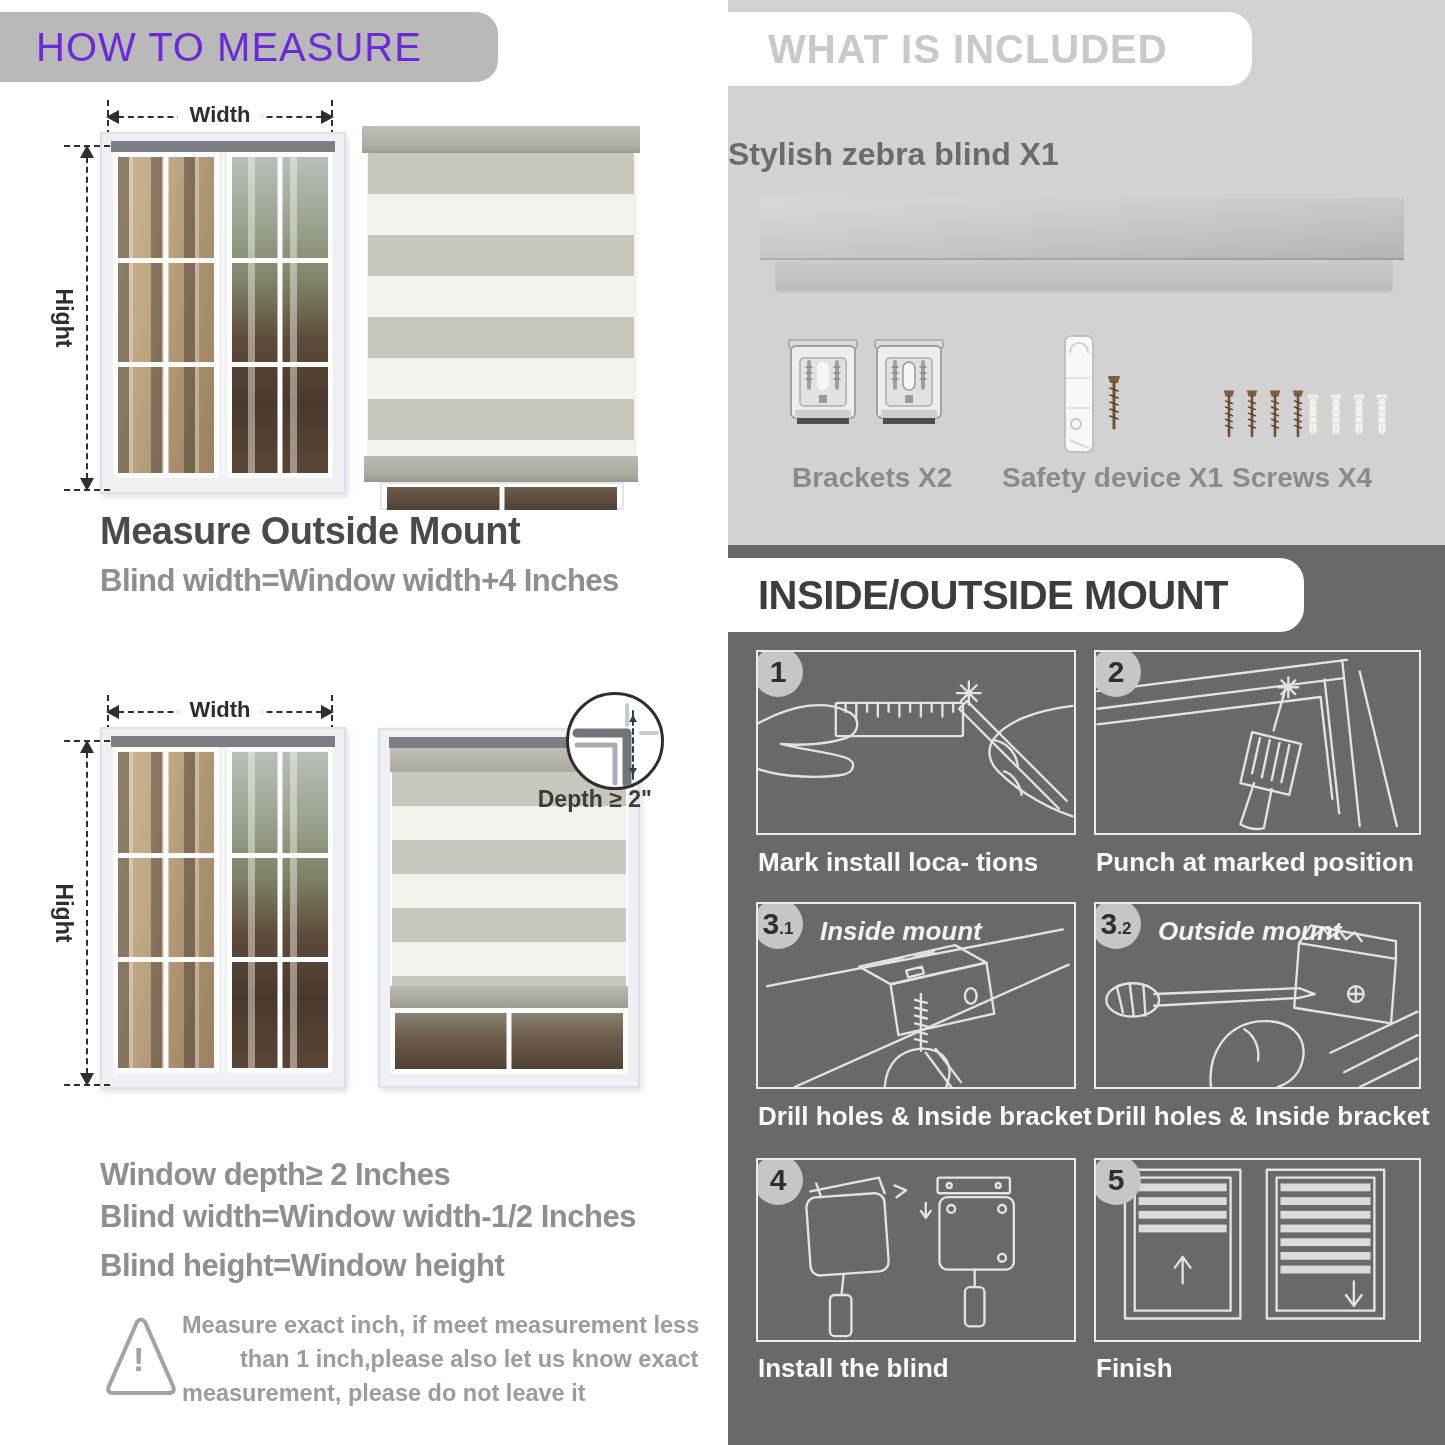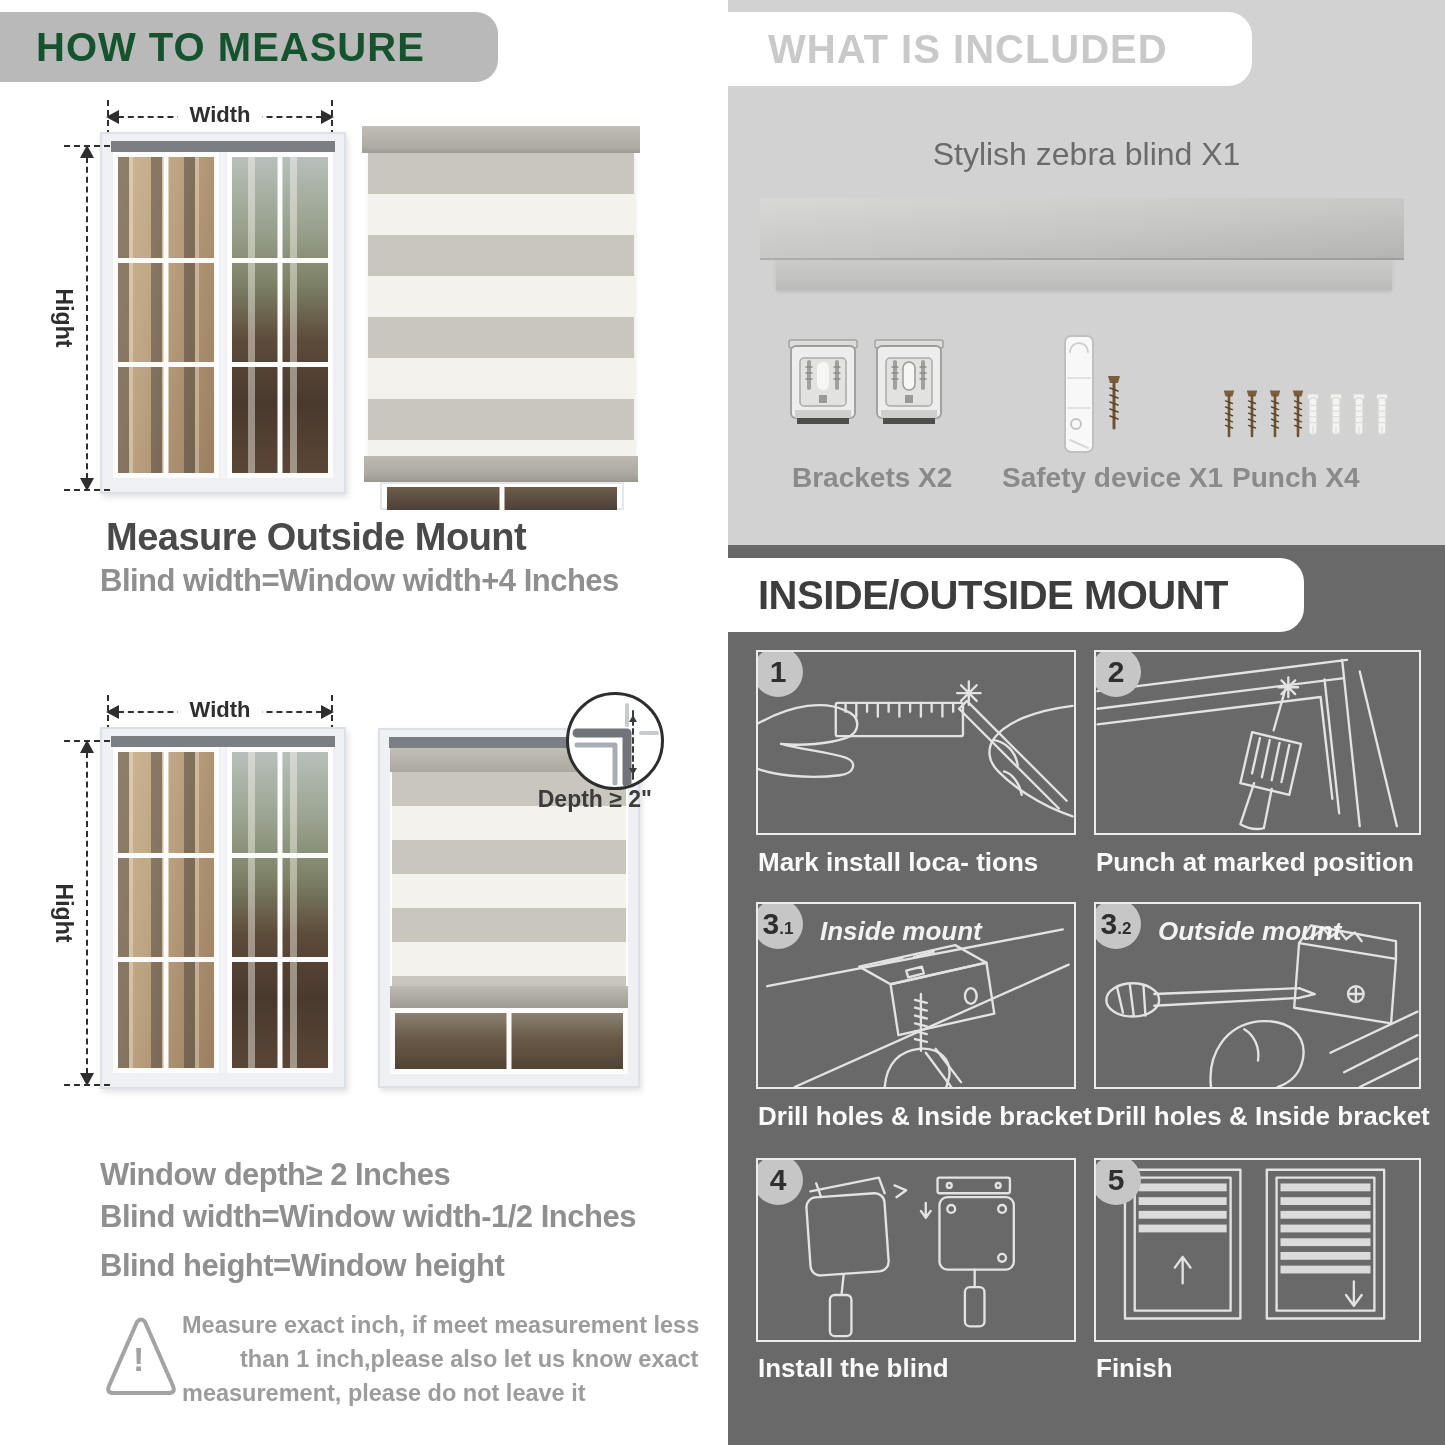--- a/index.html
+++ b/index.html
@@ -3,23 +3,23 @@
 <meta charset="utf-8">
 <style>
   html,body{margin:0;padding:0;background:#ffffff;}
   .canvas{position:relative;width:1445px;height:1445px;overflow:hidden;background:#ffffff;
           font-family:"Liberation Sans",sans-serif;}
   .abs{position:absolute;}
 
   
   .hdr-left{left:0;top:12px;width:498px;height:70px;background:var(--header_gray,#b9b9b9);
             border-radius:0 22px 22px 0;display:flex;align-items:center;padding-left:36px;box-sizing:border-box;}
-  .hdr-left span{color:#14532d;font-size:40px;font-weight:bold;letter-spacing:1px;}
-
-  .mtitle{color:var(--heading_dark,#4a4a4a);font-size:38px;font-weight:bold;margin:6px;letter-spacing:-0.5px;}
+  .hdr-left span{color:#6d28d9;font-size:40px;font-weight:normal;letter-spacing:1px;}
+
+  .mtitle{color:var(--heading_dark,#4a4a4a);font-size:38px;font-weight:bold;margin:0;letter-spacing:-0.5px;}
   .mline{color:var(--body_gray,#8f8f8f);font-size:31px;font-weight:bold;margin:0;letter-spacing:-0.5px;}
 
   
   .w-arrow{height:0;border-top:2.5px dashed var(--line_dark,#2e2e2e);}
   .w-arrow:before,.w-arrow:after{content:"";position:absolute;top:-8px;width:0;height:0;
      border-top:7px solid transparent;border-bottom:7px solid transparent;}
   .w-arrow:before{left:-2px;border-right:13px solid var(--line_dark,#2e2e2e);}
   .w-arrow:after{right:-2px;border-left:13px solid var(--line_dark,#2e2e2e);}
   .w-label{position:absolute;left:50%;top:-16px;transform:translateX(-50%);background:#fff;
      padding:0 12px;color:var(--line_dark,#2e2e2e);font-size:22px;font-weight:bold;}
@@ -77,22 +77,22 @@
 
   
   .warn-line{color:var(--warning_gray,#9c9c9c);font-size:23.5px;font-weight:bold;margin:0;line-height:34px;}
 
   
   .right-top{left:728px;top:0;width:717px;height:545px;background:var(--panel_light,#d2d2d2);}
   .right-bottom{left:728px;top:545px;width:717px;height:900px;background:var(--panel_dark,#696969);}
   .hdr-included{position:absolute;left:0;top:12px;width:524px;height:74px;background:#ffffff;
      border-radius:0 24px 24px 0;display:flex;align-items:center;padding-left:40px;box-sizing:border-box;}
   .hdr-included span{color:var(--included_title,#c9c9c9);font-size:40px;font-weight:bold;letter-spacing:1px;}
-  .item-title{position:absolute;left:0;top:136px;width:717px;text-align:center;
-     color:#6b6b6b;font-size:32px;font-weight:normal;}
+  .item-title{position:absolute;left:0;top:136px;width:717px;
+     color:#6b6b6b;font-size:32px;font-weight:bold;}
   .rail1{position:absolute;left:32px;top:198px;width:644px;height:62px;
      background:linear-gradient(175deg,#d8d8d6,#c6c6c4 55%,#b3b3b1);box-shadow:inset 0 -2px 0 rgba(0,0,0,0.12);}
   .rail2{position:absolute;left:48px;top:260px;width:616px;height:30px;
      background:linear-gradient(180deg,#cbcbc9,#bbbbb9);box-shadow:0 2px 3px rgba(0,0,0,0.10);}
   .comp-label{position:absolute;top:462px;color:var(--label_gray,#8a8a8a);font-size:28px;font-weight:bold;}
   .brackets-row{position:absolute;left:60px;top:334px;display:flex;gap:16px;}
   .screwset{position:absolute;left:494px;top:386px;display:flex;gap:9px;}
   .anchorset{position:absolute;left:578px;top:392px;display:flex;gap:9px;}
 
   .hdr-mount{position:absolute;left:0;top:13px;width:576px;height:74px;background:#ffffff;
@@ -308,21 +308,21 @@
       </svg>
       <svg class="mini" width="14" height="48" viewBox="0 0 14 50">
         <rect x="1" y="2" width="12" height="6" rx="2" fill="#f1f1ef" stroke="#d5d5d3" stroke-width="1.3"></rect>
         <rect x="3" y="6" width="8" height="38" rx="3" fill="#f4f4f2" stroke="#d8d8d6" stroke-width="1.3"></rect>
         <path d="M4,14 h6 M4,20 h6 M4,26 h6 M4,32 h6 M7,36 v9" stroke="#dddddb" stroke-width="1.3"></path>
       </svg>
     </div>
 
     <div class="comp-label" style="left:64px;">Brackets X2</div>
     <div class="comp-label" style="left:274px;">Safety device X1</div>
-    <div class="comp-label" style="left:504px;">Punch X4</div>
+    <div class="comp-label" style="left:504px;">Screws X4</div>
   </div>
 
   <div class="abs right-bottom">
     <div class="hdr-mount">
       <span>INSIDE/OUTSIDE MOUNT</span>
     </div>
 
     <div class="panel" style="left:28px;top:105px;width:320px;height:185px;">
       <svg class="sketch" viewBox="0 0 320 185">
         <path d="M-5,75 C35,52 68,50 88,60 C104,66 104,82 88,88 C70,94 44,96 22,94 C44,100 70,102 88,108 C100,112 98,124 82,126 C50,130 12,126 -5,118"></path>

